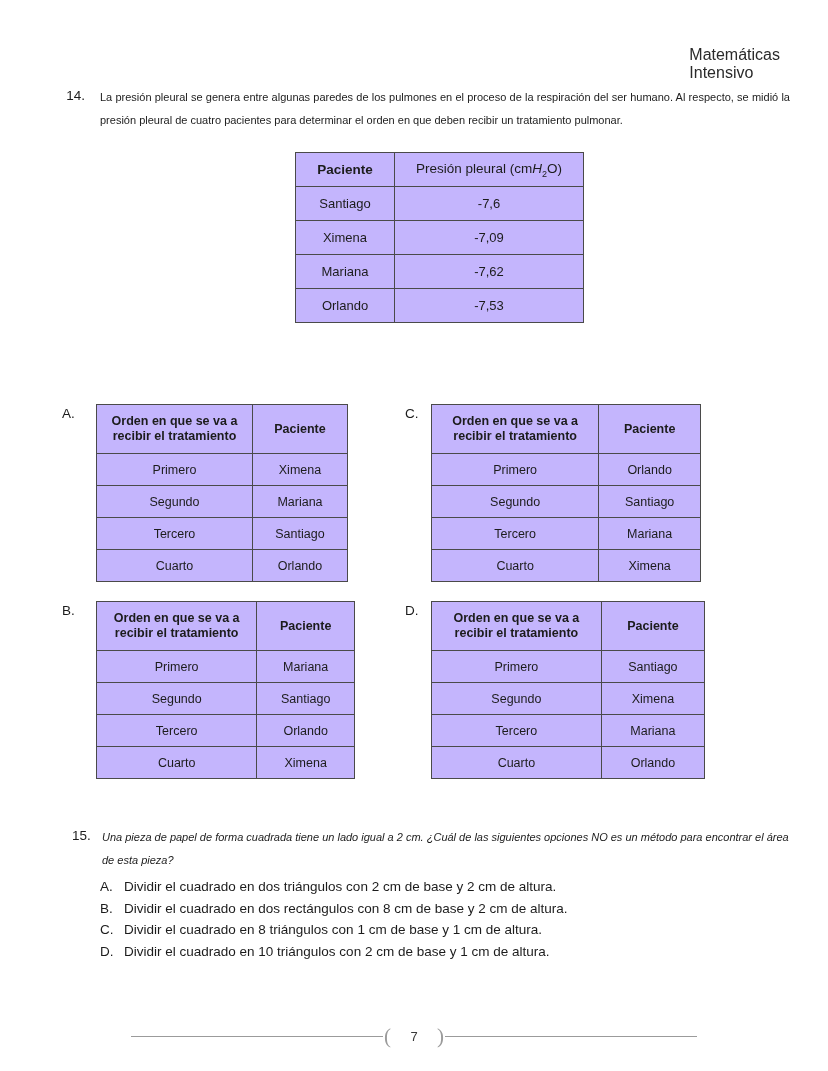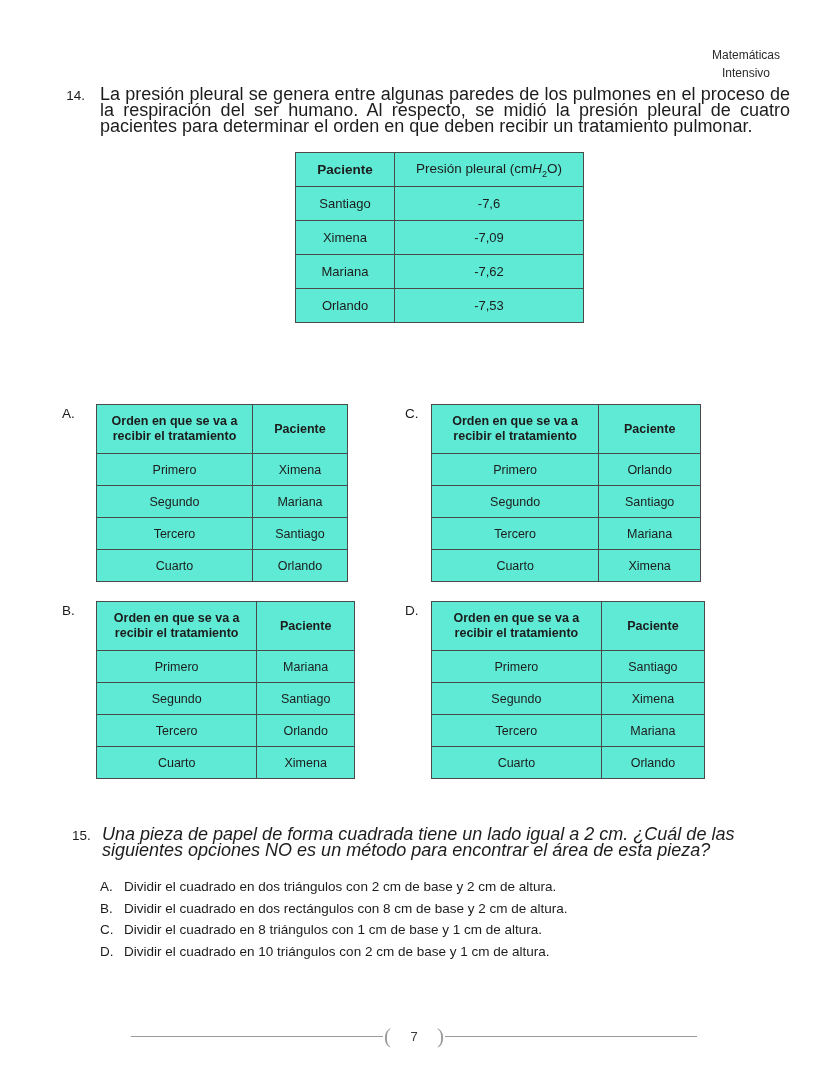--- a/index.html
+++ b/index.html
@@ -20,44 +20,44 @@
     width: 828px;
     height: 1071px;
     overflow: hidden;
   }
 
   
   .doc-header {
     position: absolute;
     top: 46px;
     right: 48px;
-    text-align: center;
-    font-size: 12px;
+    text-align: left;
+    font-size: 16px;
     line-height: 18px;
     color: #2a2a2a;
   }
 
   
   .question {
     position: absolute;
     display: flex;
     align-items: flex-start;
   }
   .q-num {
     width: 34px;
     flex: 0 0 34px;
     text-align: right;
     padding-right: 15px;
     font-size: 13.5px;
     line-height: 19.5px;
     box-sizing: border-box;
   }
   .q-body {
-    font-size: 18px;
-    line-height: 16px;
+    font-size: 11px;
+    line-height: 23px;
     text-align: justify;
   }
 
   #q14 { top: 86px; left: 66px; width: 726px; }
   #q14 .q-body { width: 690px; }
 
   #q15 { top: 826px; left: 72px; width: 720px; }
   #q15 .q-num { width: 30px; flex:0 0 30px; padding-right: 23px;}
   #q15 .q-body { width: 688px; text-align: left; font-style: italic;}
 
@@ -85,21 +85,21 @@
   .opt-row { display: flex; align-items: flex-start; }
   .opt-letter {
     width: 24px;
     flex: 0 0 24px;
   }
   .opt-text { flex: 1 1 auto; }
 
   
   table.grid {
     border-collapse: collapse;
-    background: #5eead4;
+    background: #c4b5fd;
     table-layout: fixed;
   }
   table.grid th,
   table.grid td {
     border: 1px solid #4a4a4a;
     text-align: center;
     vertical-align: middle;
     font-weight: normal;
     font-size: 13px;
     color: #1c1c1c;

